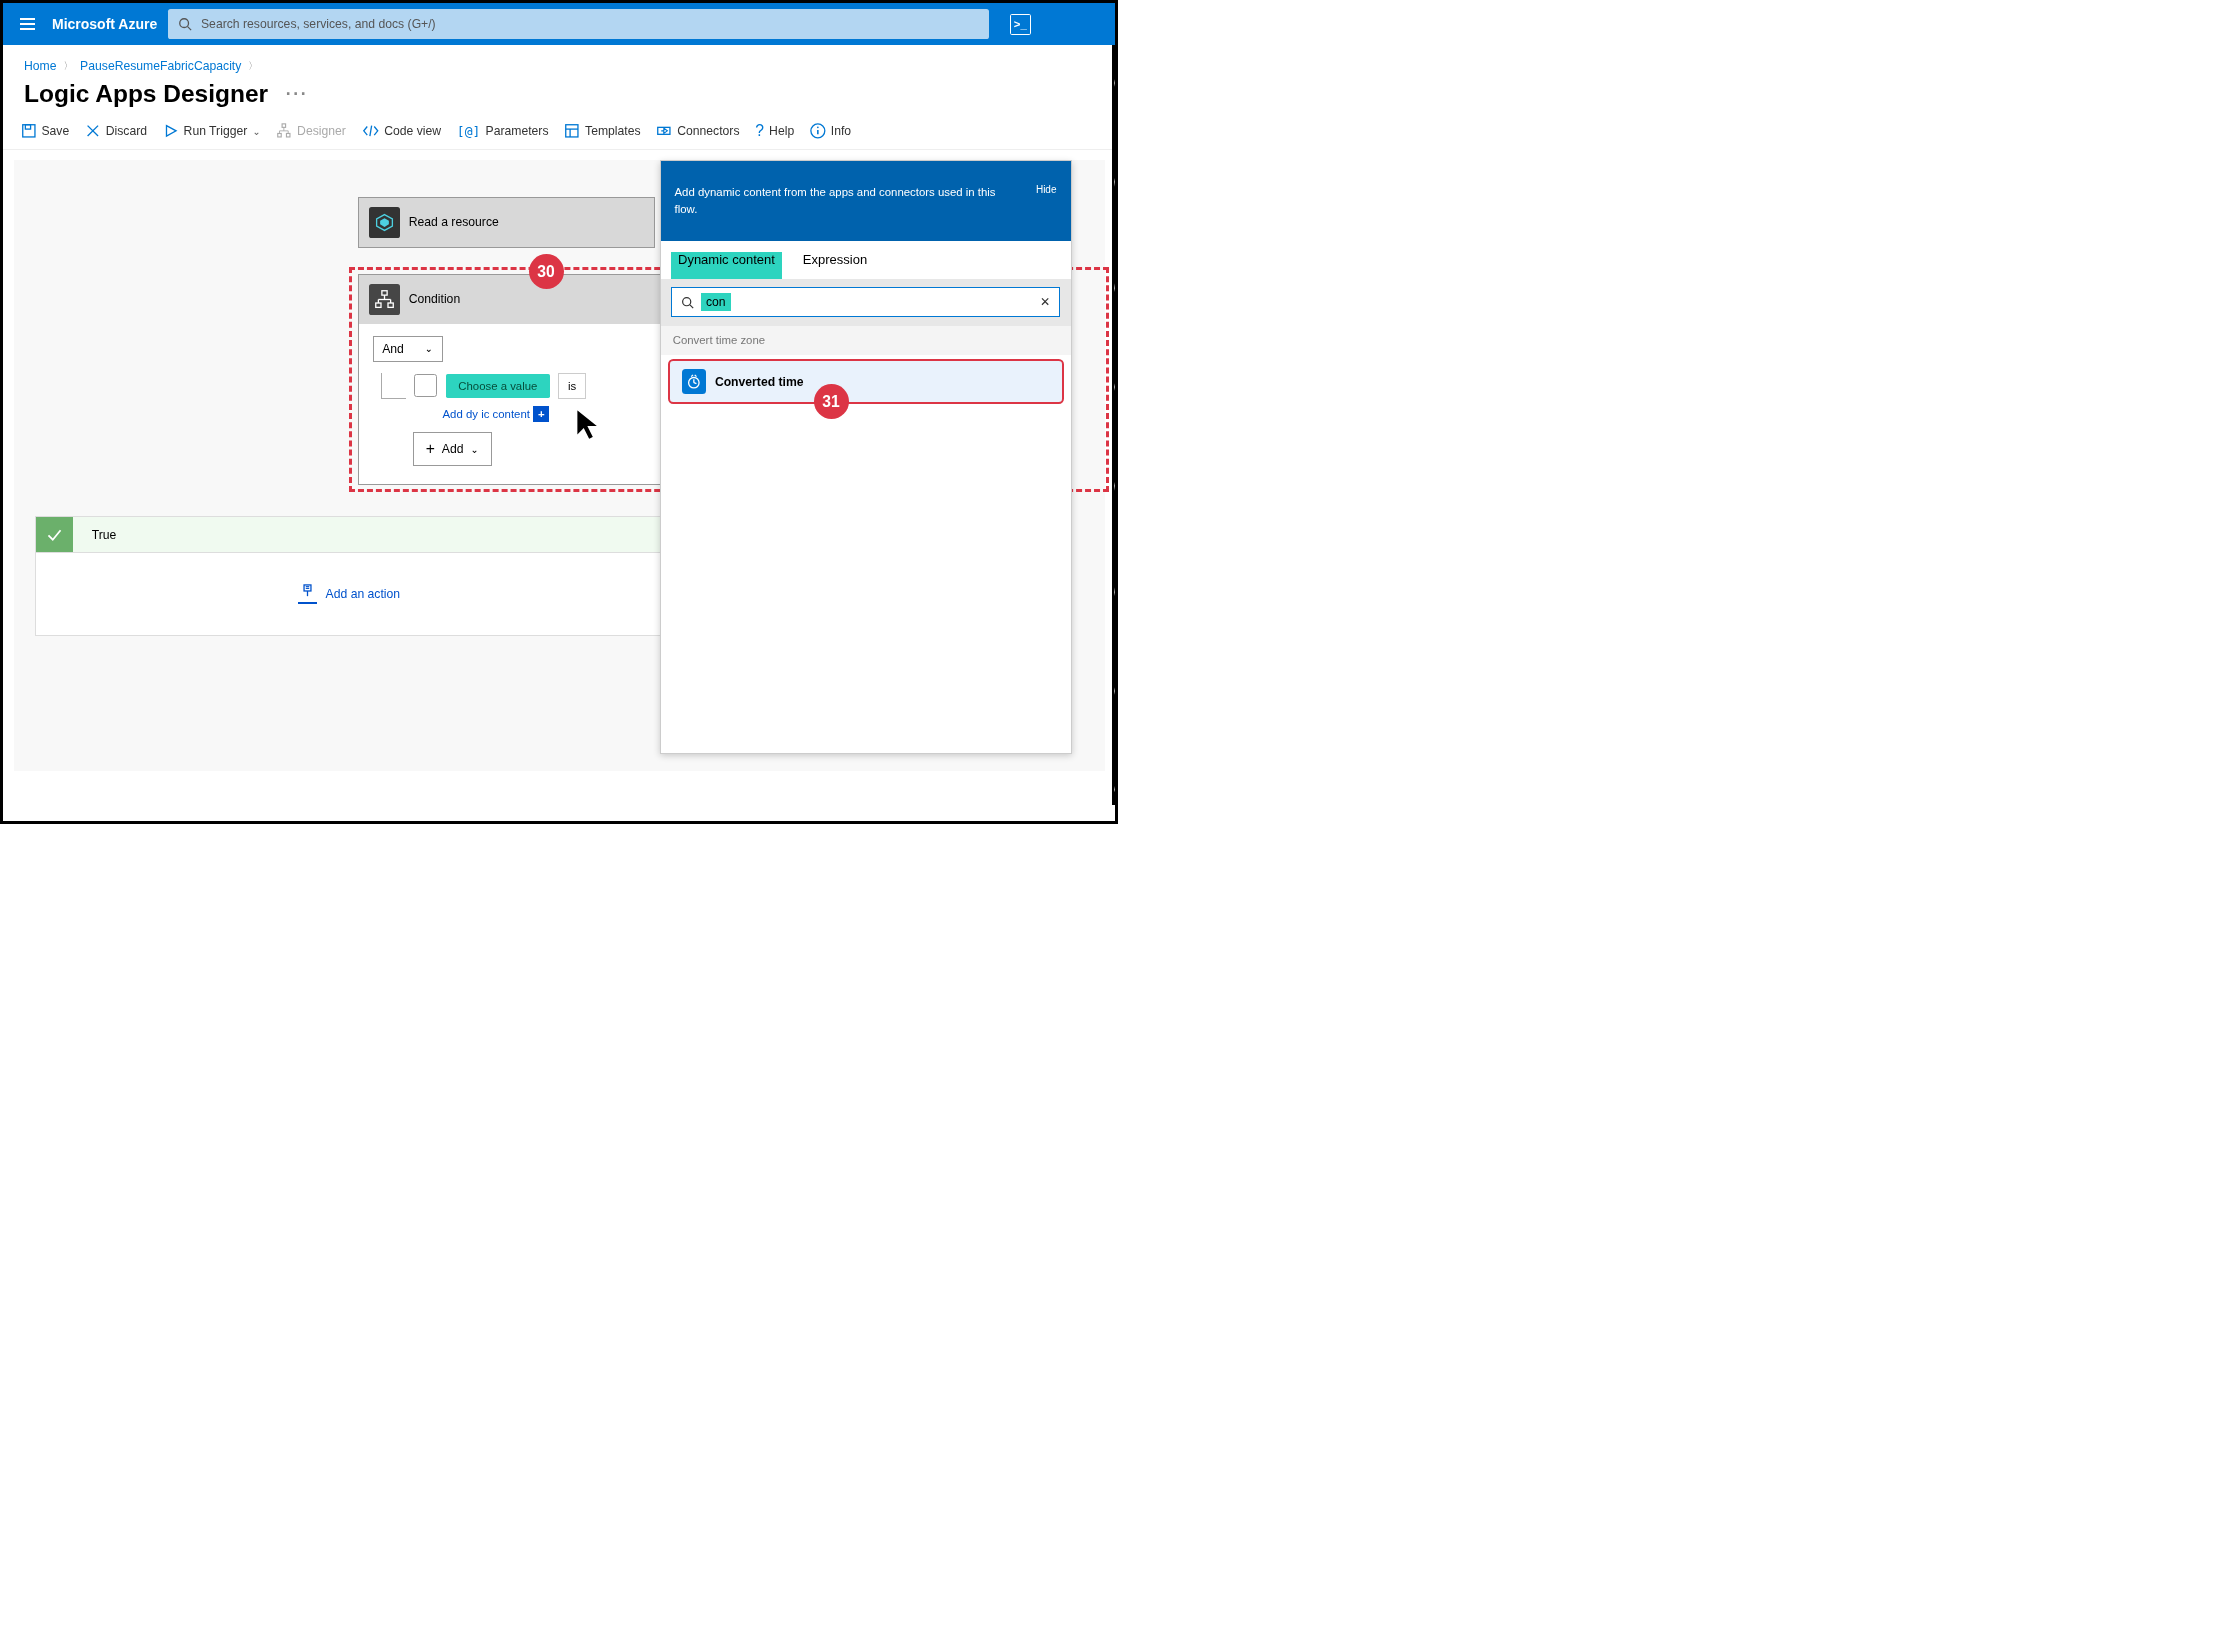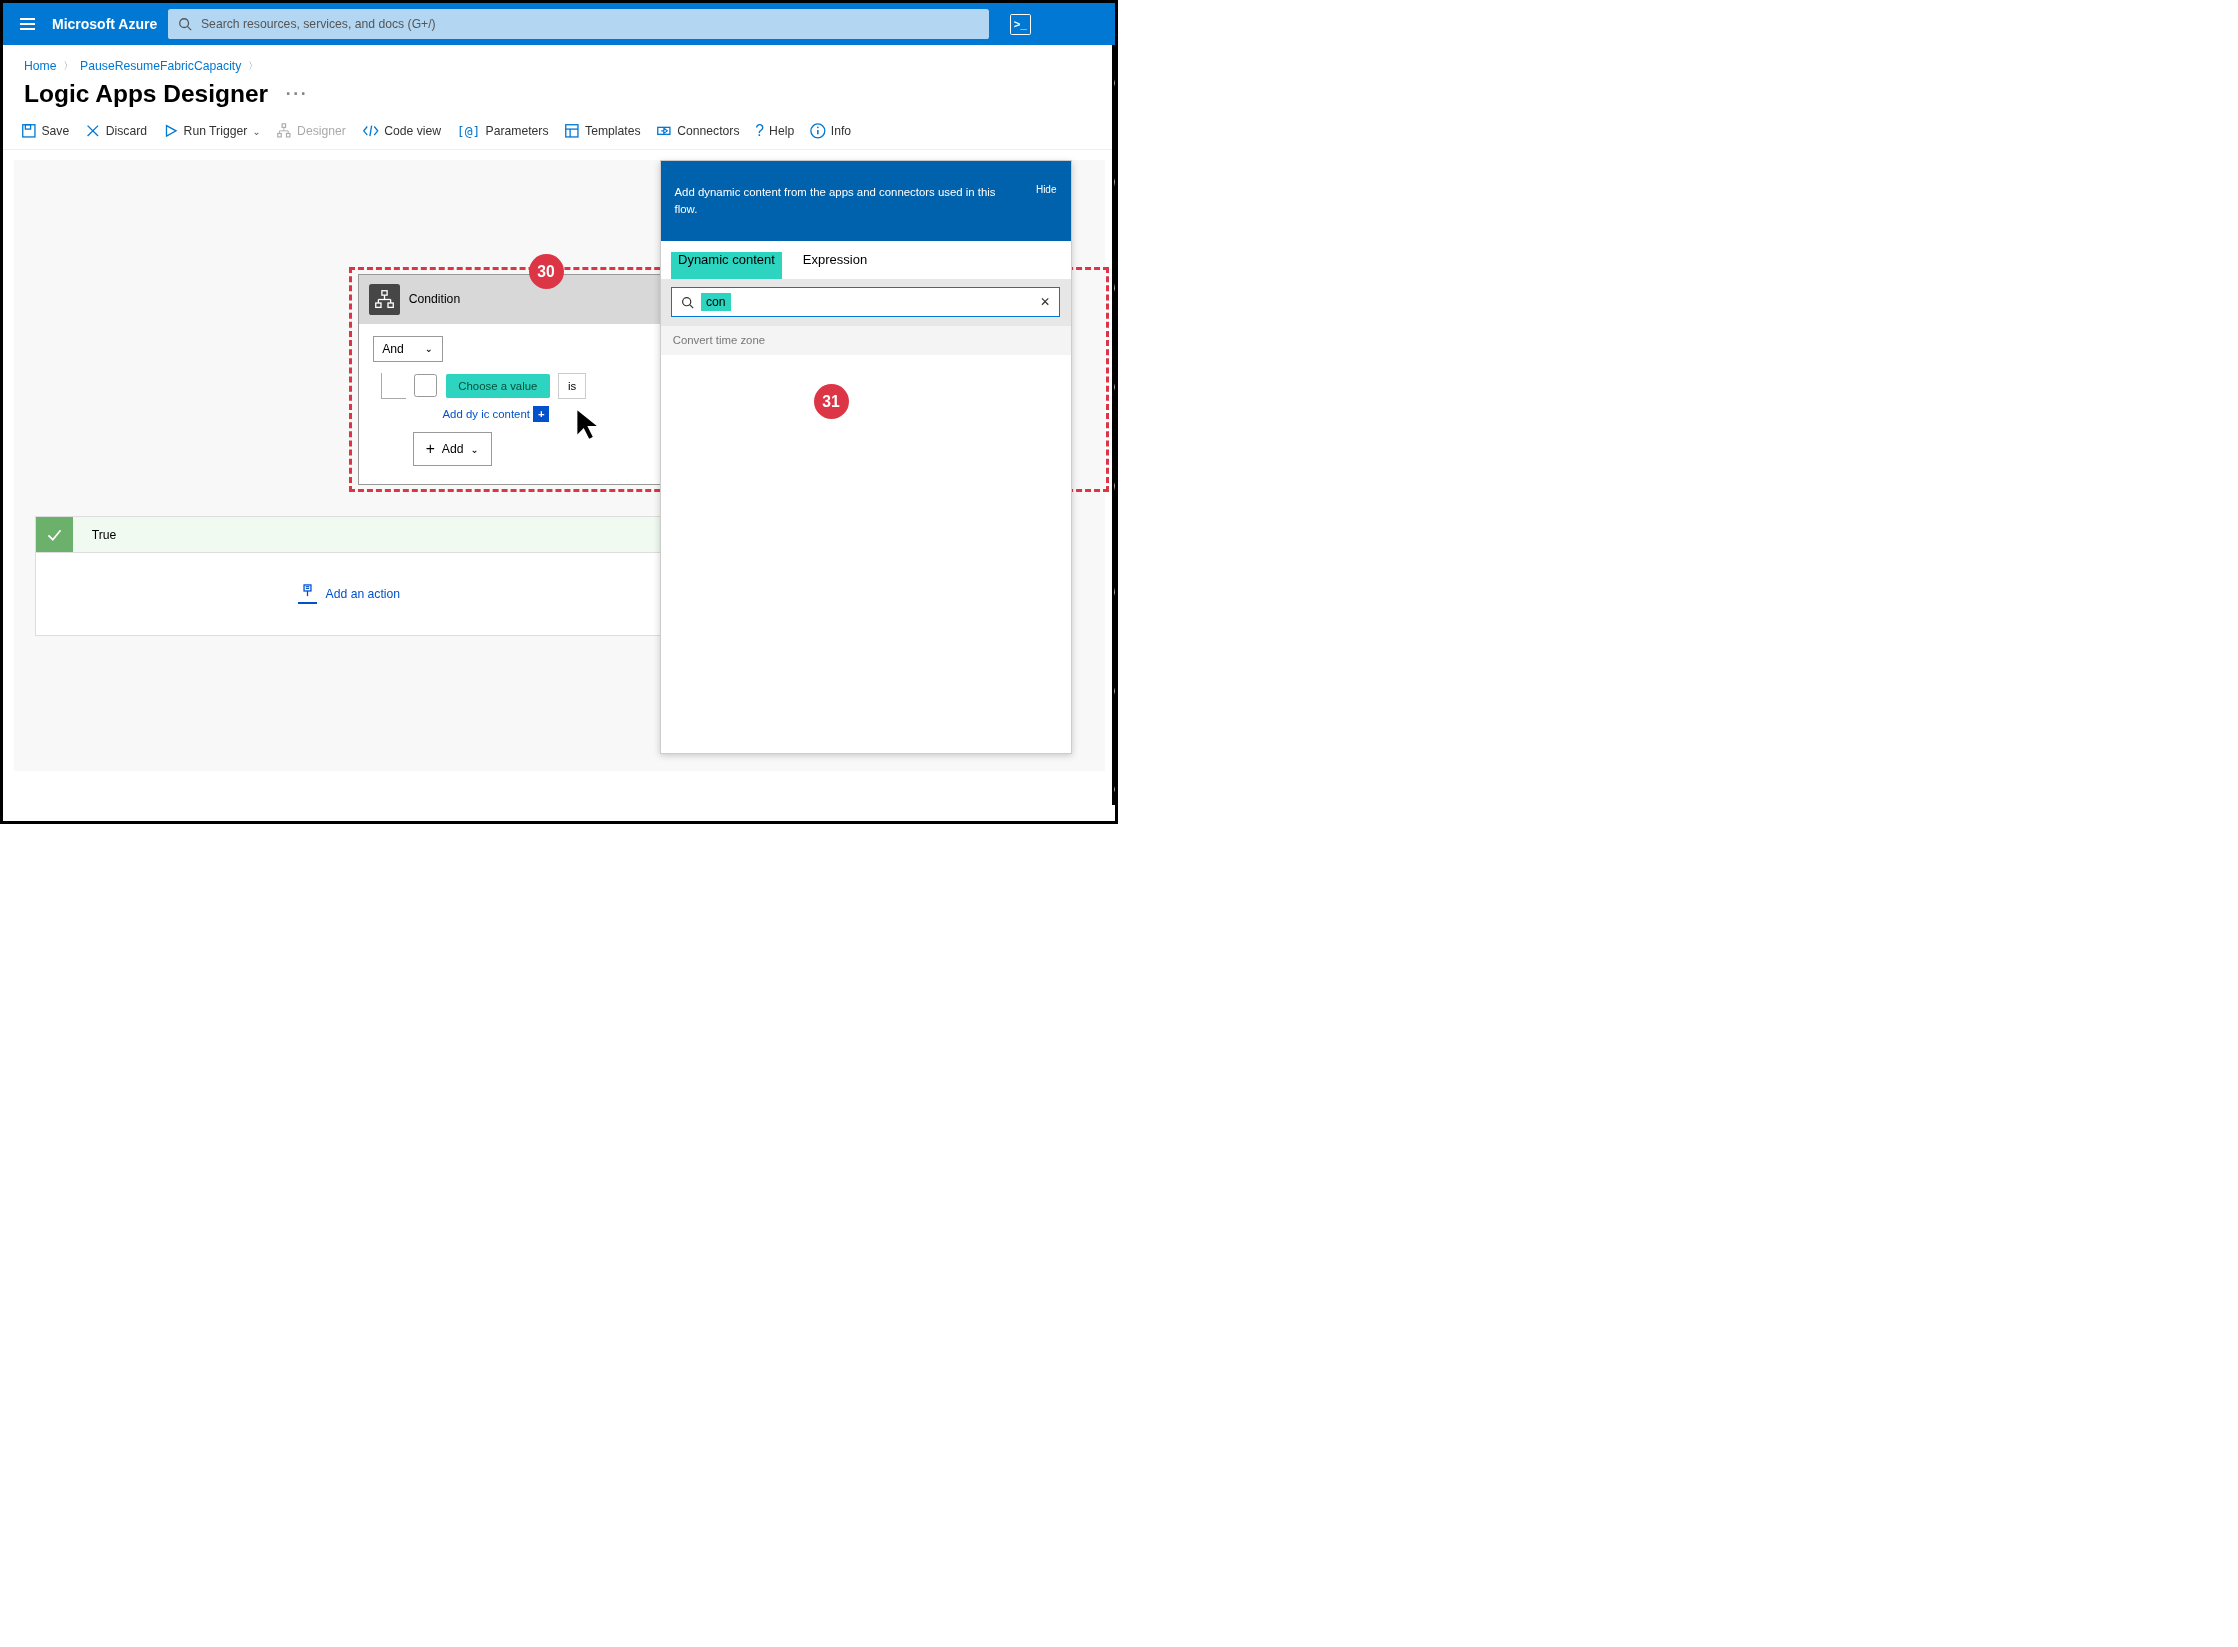--- a/index.html
+++ b/index.html
@@ -186,20 +186,31 @@
           <line x1="9" y1="8" x2="9" y2="13" stroke="#0078d4" stroke-width="1.8"></line>
           <circle cx="9" cy="5" r="1" fill="#0078d4"></circle>
         </svg>
       </span>
     <span>Info</span>
   </div>
 </div>
 
 <div class="canvas">
 
+  <div class="card read-card">
+    <div class="card-header">
+      <div class="arm-icon">
+        <svg width="21" height="21" viewBox="0 0 24 24">
+            <polygon points="12,3 21,8 21,16 12,21 3,16 3,8" fill="none" stroke="#4dd0e1" stroke-width="1.5"></polygon>
+            <polygon points="12,7 17,10 17,14 12,17 7,14 7,10" fill="#4dd0e1"></polygon>
+          </svg>
+      </div>
+      <span>Read a resource</span>
+    </div>
+  </div>
 
   <div class="card cond-card">
     <div class="card-header">
       <div class="cond-icon">
         <svg width="21" height="21" viewBox="0 0 24 24">
             <rect x="9" y="2" width="6" height="5" fill="none" stroke="#fff" stroke-width="1.5"></rect>
             <rect x="2" y="16" width="6" height="5" fill="none" stroke="#fff" stroke-width="1.5"></rect>
             <rect x="16" y="16" width="6" height="5" fill="none" stroke="#fff" stroke-width="1.5"></rect>
             <line x1="12" y1="7" x2="12" y2="12" stroke="#fff" stroke-width="1.5"></line>
             <line x1="5" y1="16" x2="5" y2="12" stroke="#fff" stroke-width="1.5"></line>
@@ -269,20 +280,32 @@
       <div class="search-in">
         <svg width="13" height="13" viewBox="0 0 16 16">
             <circle cx="7" cy="7" r="5" fill="none" stroke="#333" stroke-width="1.5"></circle>
             <line x1="11" y1="11" x2="15" y2="15" stroke="#333" stroke-width="1.5"></line>
           </svg>
         <span class="q">con</span>
         <span class="clr">✕</span>
       </div>
     </div>
     <div class="group-hdr">Convert time zone</div>
+    <div class="item">
+      <div class="tok-icon">
+        <svg width="15.7" height="15.7" viewBox="0 0 18 18">
+            <circle cx="9" cy="10" r="6" fill="none" stroke="#fff" stroke-width="1.5"></circle>
+            <line x1="9" y1="10" x2="9" y2="6" stroke="#fff" stroke-width="1.5"></line>
+            <line x1="9" y1="10" x2="12" y2="11" stroke="#fff" stroke-width="1.5"></line>
+            <line x1="6" y1="3" x2="8" y2="1" stroke="#fff" stroke-width="1.5"></line>
+            <line x1="12" y1="3" x2="10" y2="1" stroke="#fff" stroke-width="1.5"></line>
+          </svg>
+      </div>
+      <div class="name">Converted time</div>
+    </div>
   </div>
 
   <div class="callout c30">30</div>
   <div class="callout c31">31</div>
 
   <svg class="cursor-img" width="35" height="42" viewBox="0 0 40 48">
     <polygon points="4,4 4,36 12,28 18,40 24,37 18,25 30,25" fill="#000" stroke="#fff" stroke-width="2"></polygon>
   </svg>
 
 </div>

